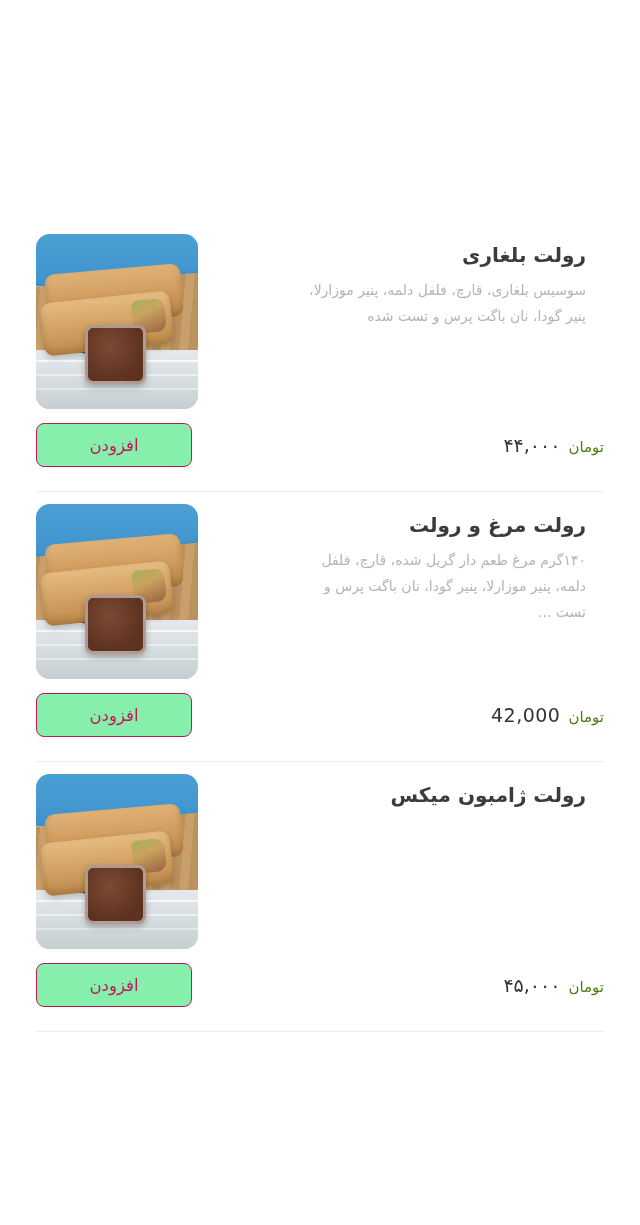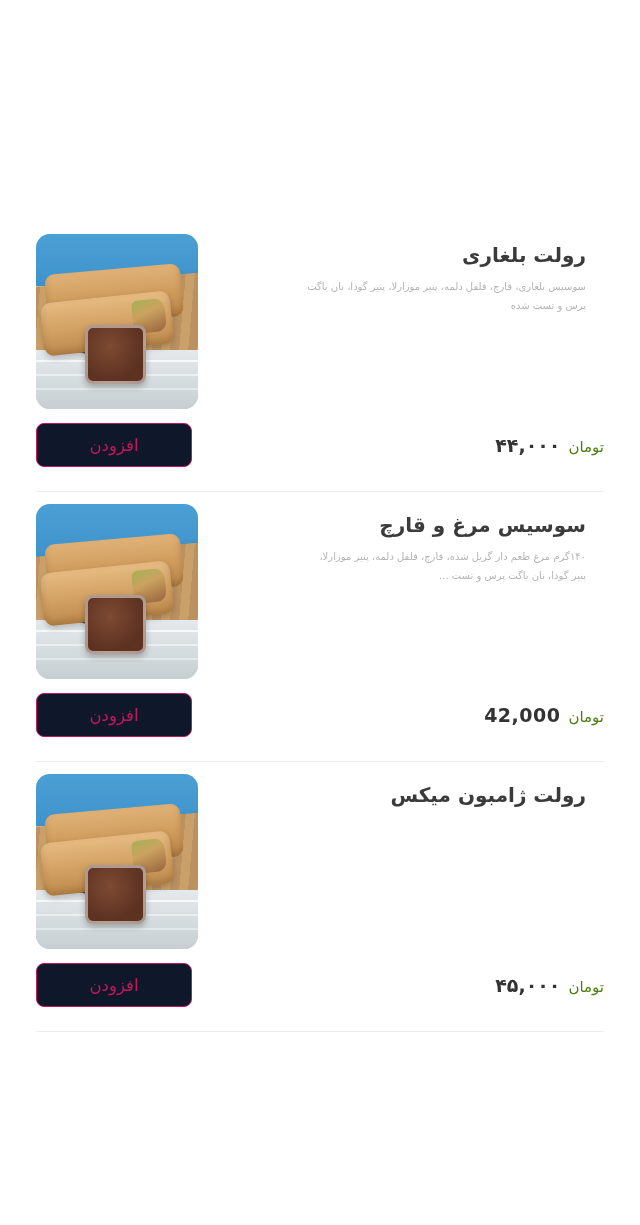--- a/index.html
+++ b/index.html
@@ -62,42 +62,42 @@
   }
   .item-title {
     font-size: 20px;
     font-weight: bold;
     color: #3b3b3b;
     margin: 8px 0 10px 0;
     line-height: 1.3;
     letter-spacing: 0;
   }
   .item-desc {
-    font-size: 10px;
+    font-size: 14px;
     color: #b4b4b4;
     line-height: 1.85;
     margin: 8px;
     max-width: 280px;
     margin-left: auto;
     margin-right: 0;
   }
   .item-bottom {
     display: flex;
     flex-direction: row;
     align-items: center;
     justify-content: space-between;
     padding: 14px 0 24px 0;
   }
   .add-btn {
     order: 2;
     width: 156px;
     height: 44px;
     border: 1.5px solid #c2185b;
     border-radius: 8px;
-    background: #0f172a;
+    background: #86efac;
     color: #c2185b;
     font-size: 16.5px;
     font-family: inherit;
     cursor: pointer;
     display: flex;
     align-items: center;
     justify-content: center;
     padding: 12px;
     margin-right: 14px;
   }
@@ -108,21 +108,21 @@
     align-items: baseline;
     gap: 8px;
     margin-left: 12px;
   }
   .price-currency {
     font-size: 15px;
     color: #4d7c0f;
   }
   .price-value {
     font-size: 19px;
-    font-weight: bold;
+    font-weight: normal;
     color: #333;
     letter-spacing: 0.5px;
   }
 
   
   .photo {
     position: absolute;
     inset: 0;
     background: linear-gradient(180deg, #4a9fd4 0%, #3f93cc 30%, #cfd6d9 30%, #c9d1d4 100%);
   }
@@ -270,21 +270,21 @@
             <div class="board"></div>
             <div class="cloth"></div>
             <div class="roll-back"></div>
             <div class="fork"></div>
             <div class="knife"></div>
             <div class="roll-front"></div>
             <div class="sauce"></div>
           </div>
         </div>
         <div class="info">
-          <div class="item-title">سوسیس مرغ و قارچ</div>
+          <div class="item-title">رولت مرغ و رولت</div>
           <div class="item-desc">۱۴۰گرم مرغ طعم دار گریل شده، قارچ، فلفل دلمه، پنیر موزارلا، پنیر گودا، نان باگت پرس و تست ...</div>
         </div>
       </div>
       <div class="item-bottom">
         <div class="price-wrap">
           <span class="price-currency">تومان</span>
           <span class="price-value">42,000</span>
         </div>
         <button class="add-btn">افزودن</button>
       </div>

